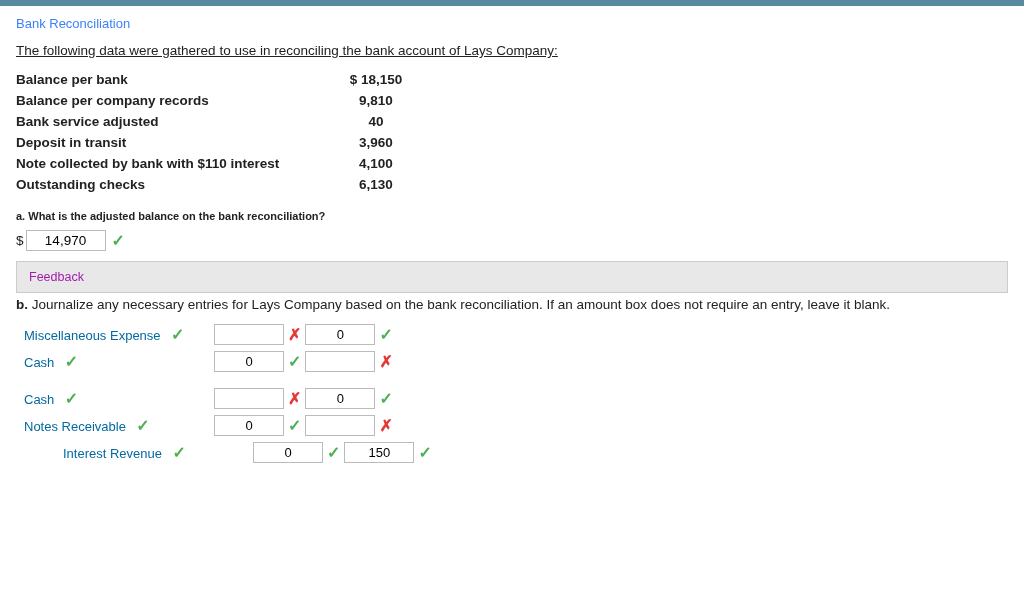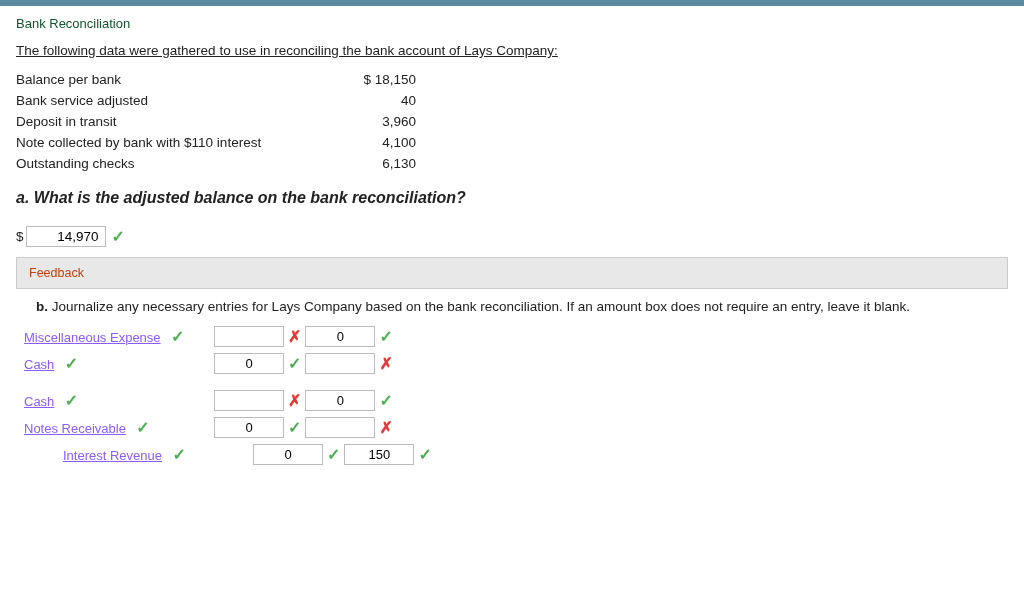--- a/index.html
+++ b/index.html
@@ -11,112 +11,110 @@
       padding: 0;
     }
     .top-bar {
       background: #5a8a9f;
       height: 6px;
     }
     .page {
       padding: 10px 16px 20px 16px;
     }
     .page-title {
-      color: #14532d;
+      color: #3b82f6;
       font-size: 13px;
       margin-bottom: 12px;
     }
     .intro-text {
       font-size: 13.5px;
       margin-bottom: 14px;
       text-decoration: underline;
     }
     .data-table {
       margin-bottom: 18px;
     }
     .data-row {
       display: flex;
       align-items: baseline;
       margin-bottom: 6px;
       font-size: 13.5px;
+      font-weight: bold;
     }
     .data-label {
       min-width: 320px;
     }
     .data-value {
       min-width: 80px;
-      text-align: right;
+      text-align: center;
     }
     .question-label {
       font-weight: bold;
-      font-size: 16px;
-      margin-bottom: 19px;
-      font-style: italic;
+      font-size: 11px;
+      margin-bottom: 8px;
     }
     .answer-row {
       display: flex;
       align-items: center;
       margin-bottom: 10px;
     }
     .dollar-sign {
       font-size: 13.5px;
       margin-right: 2px;
     }
     .answer-input {
       border: 1px solid #bbb;
       padding: 2px 6px;
       font-size: 13.5px;
       width: 80px;
-      text-align: right;
+      text-align: center;
       background: #fff;
     }
     .check-green {
       color: #4caf50;
       font-size: 16px;
       margin-left: 6px;
       font-weight: bold;
     }
     .cross-red {
       color: #e53935;
       font-size: 16px;
       margin-left: 6px;
       font-weight: bold;
     }
     .feedback-box {
       background: #e8e8e8;
       border: 1px solid #ccc;
       padding: 8px 12px;
       font-size: 12.5px;
-      color: #c2410c;
-      margin-bottom: 10px;
+      color: #a21caf;
+      margin-bottom: 4px;
       width: 100%;
     }
     .section-b {
       margin-top: 4px;
     }
     .section-b-intro {
       font-size: 13.5px;
       margin-bottom: 12px;
-      margin-left: 20px;
     }
     .journal-table {
       margin-left: 8px;
     }
     .journal-row {
       display: flex;
       align-items: center;
       margin-bottom: 6px;
     }
     .journal-account {
       min-width: 190px;
       font-size: 13px;
     }
     .journal-account a, .journal-account-link {
-      color: #8b5cf6;
-      text-decoration: underline;
+      color: #0369a1;
       cursor: pointer;
     }
     .indented {
       margin-left: 39px;
     }
     .journal-input {
       border: 1px solid #bbb;
       padding: 2px 4px;
       font-size: 13px;
       width: 70px;
@@ -144,20 +142,24 @@
 
   <div class="intro-text">The following data were gathered to use in reconciling the bank account of Lays Company:</div>
 
   <div class="data-table">
 
   <div class="data-row">
         <span class="data-label">Balance per bank</span>
         <span class="data-value">$ 18,150</span>
       </div>
       <div class="data-row">
+        <span class="data-label">Balance per company records</span>
+        <span class="data-value">9,810</span>
+      </div>
+      <div class="data-row">
         <span class="data-label">Bank service adjusted</span>
         <span class="data-value">40</span>
       </div>
       <div class="data-row">
         <span class="data-label">Deposit in transit</span>
         <span class="data-value">3,960</span>
       </div>
       <div class="data-row">
         <span class="data-label">Note collected by bank with $110 interest</span>
         <span class="data-value">4,100</span>

